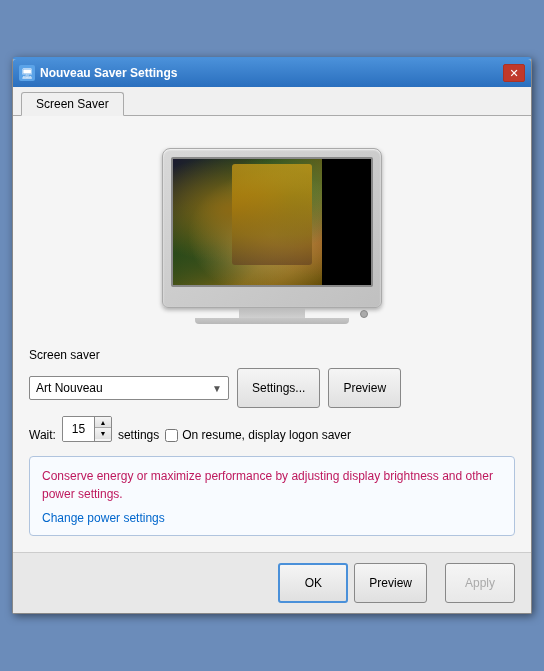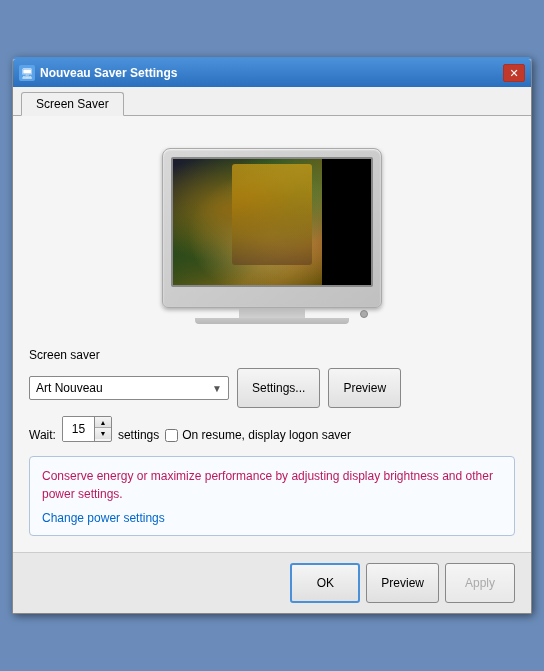--- a/index.html
+++ b/index.html
@@ -330,20 +330,21 @@
     }
 
     .btn-default {
       border: 2px solid #4a90d9;
     }
 
     .btn-disabled {
       color: #aaa;
       cursor: default;
       background: linear-gradient(to bottom, #f5f5f5, #e8e8e8);
+      margin-left: 12px;
     }
   </style>
 </head>
 <body>
 
 <div class="window">
 
   <div class="title-bar">
     <div class="title-bar-left">
       <div class="title-icon">🖥</div>

